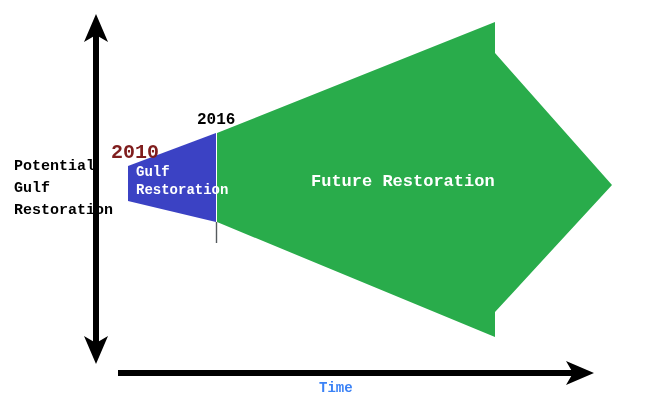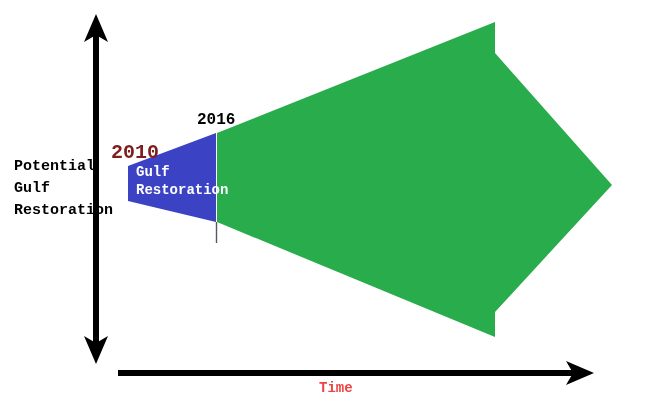--- a/index.html
+++ b/index.html
@@ -64,21 +64,21 @@
     top: 172px;
   }
   .consent-decree {
     color: #000000;
     font-size: 14px;
     left: 182px;
     top: 239px;
     line-height: 1.33;
   }
   .time-label {
-    color: #ef4444;
+    color: #3b82f6;
     font-size: 14px;
     left: 319px;
     top: 380px;
   }
 </style>
 </head>
 <body>
 
 <div id="canvas">
 
@@ -107,17 +107,18 @@
 Gulf
 Restoration</div>
 
   <div class="lbl year-2010">2010</div>
 
   <div class="lbl year-2016">2016</div>
 
   <div class="lbl past-restoration">Gulf
 Restoration</div>
 
+  <div class="lbl future-restoration">Future Restoration</div>
 
 
   <div class="lbl time-label">Time</div>
 
 </div>
 
 </body></html>

